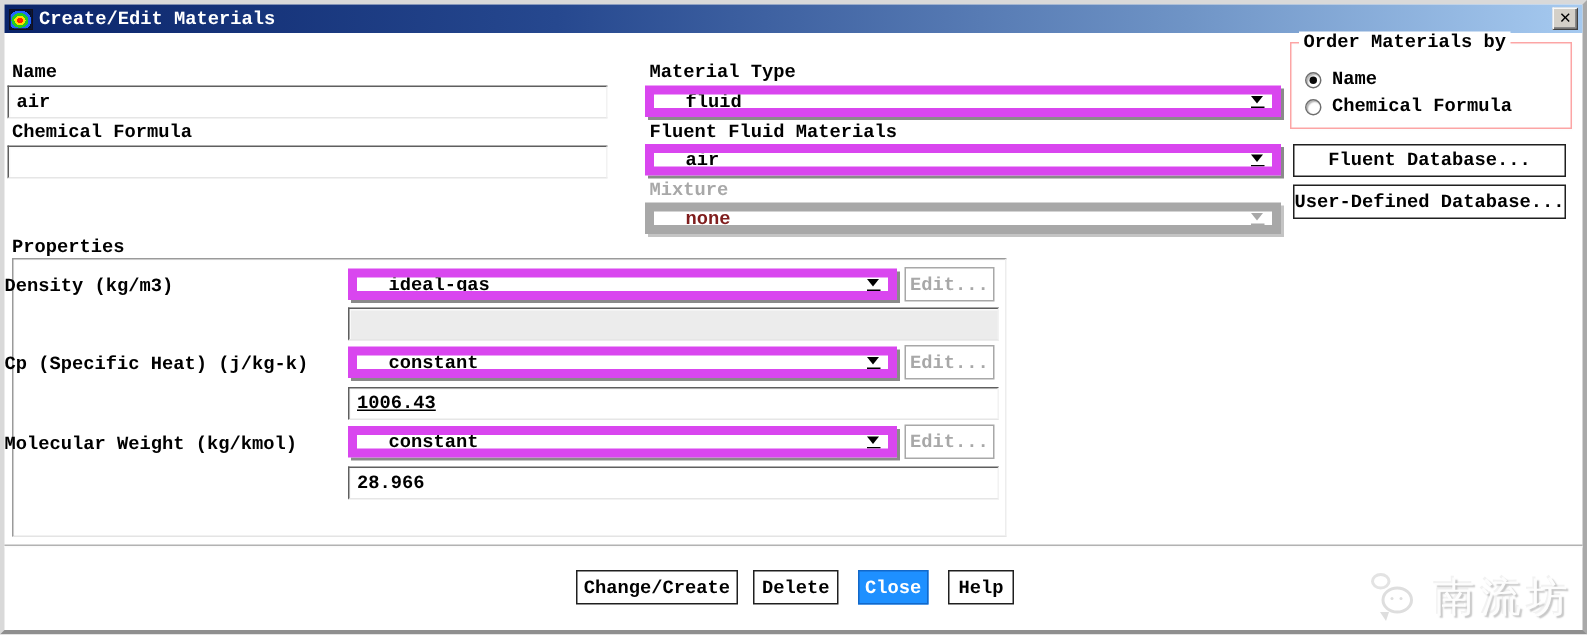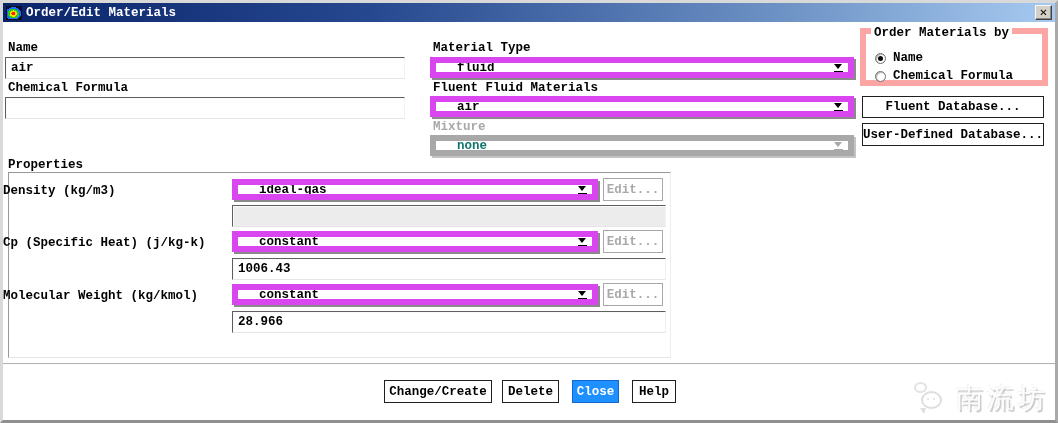--- a/index.html
+++ b/index.html
@@ -34,24 +34,24 @@
   .field.gray { background:#ececec; }
 
   .combo { position:absolute; height:21px; background:#fff; border:6px solid #d946ef;
     box-shadow:2px 2px 0 #8a8a8a; display:flex; align-items:center; padding-left:21px; overflow:hidden; }
   .combo .cval { white-space:nowrap; }
   .arrow { margin-left:auto; flex:0 0 auto; width:20px; display:flex; flex-direction:column;
     align-items:center; justify-content:center; }
   .tri { width:0; height:0; border-left:4px solid transparent; border-right:4px solid transparent;
     border-top:5px solid #000; }
   .abar { width:9px; height:1px; background:#000; margin-top:2px; }
-  .combo.dis { border-color:#a8a8a8; color:#0f766e; box-shadow:2px 2px 0 #c4c4c4;text-align:center; }
+  .combo.dis { border-color:#a8a8a8; color:#7f1d1d; box-shadow:2px 2px 0 #c4c4c4;text-align:center; }
   .combo.dis .tri { border-top-color:#a8a8a8; } .combo.dis .abar { background:#a8a8a8; }
 
-  .groupbox { position:absolute; border:6px solid #fca5a5;
+  .groupbox { position:absolute; border:1px solid #fca5a5;
     box-shadow:inset 1px 1px 0 #fdfdfd, 1px 1px 0 #fdfdfd; }
   .gb-label { position:absolute; top:-8px; left:5px; background:#fff; padding:0 3px; white-space:nowrap; }
 
   .propbox { position:absolute; border-top:1px solid #9a9a9a; border-left:1px solid #9a9a9a;
     border-right:1px solid #ededed; border-bottom:1px solid #e4e4e4;
     box-shadow:inset 1px 1px 0 #fdfdfd; }
   .plabel { position:absolute; left:0; width:222px; text-align:left; white-space:nowrap; }
 
   .btn { position:absolute; background:#fff; border:1px solid #1f1f1f; color:#000;
     display:flex; align-items:center; justify-content:center; white-space:nowrap;
@@ -82,21 +82,21 @@
     color:#fdfdfd; letter-spacing:4px;
     text-shadow:1.5px 1.5px 1px #c6c6c6, -1px -1px 0 #f2f2f2; }
 </style>
 </head>
 <body>
 
 <div class="dialog">
 
   <div class="titlebar">
     <div class="app-icon"></div>
-    <span class="title-text">Order/Edit Materials</span>
+    <span class="title-text">Create/Edit Materials</span>
     <div class="close-btn">
       <span>✕</span>
     </div>
   </div>
 
   <div class="content">
 
     <div class="lbl" style="left:5px;top:19px;">Name</div>
     <div class="field" style="left:2px;top:35px;width:400px;">
       <span>air</span>
@@ -175,21 +175,21 @@
     <div class="combo" style="left:229px;top:209px;width:366px;">
       <span class="cval">constant</span>
       <span class="arrow">
           <i class="tri"></i>
           <i class="abar"></i>
         </span>
     </div>
     <div class="btn dis" style="left:600px;top:208px;width:60px;height:23px;">
       <span>Edit...</span>
     </div>
-    <div class="field" style="left:229px;top:236px;width:434px;">
+    <div class="field" style="left:229px;top:236px;width:434px;text-decoration:underline;">
       <span>1006.43</span>
     </div>
 
     <div class="plabel" style="top:267px;">Molecular Weight (kg/kmol)</div>
     <div class="combo" style="left:229px;top:262px;width:366px;">
       <span class="cval">constant</span>
       <span class="arrow">
           <i class="tri"></i>
           <i class="abar"></i>
         </span>

